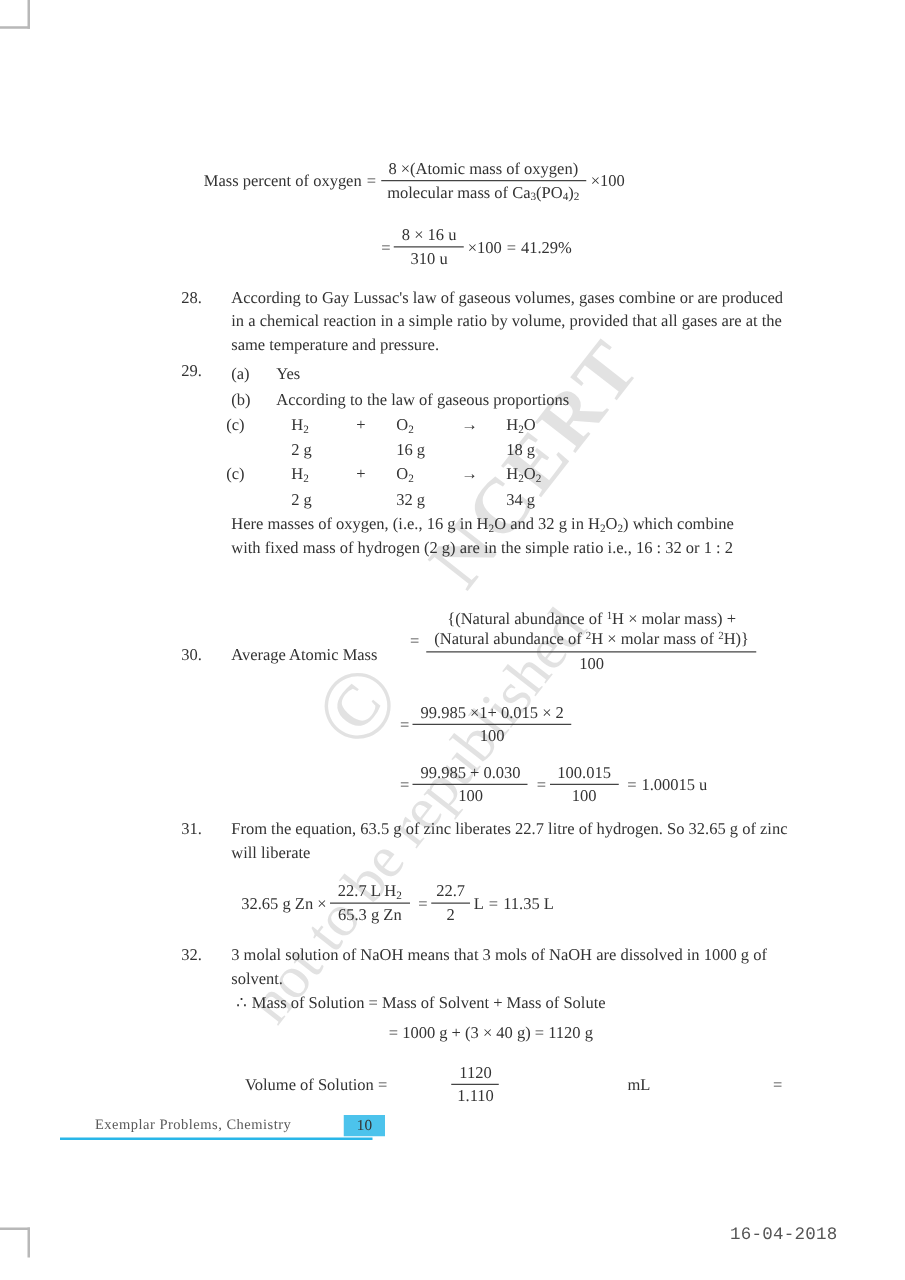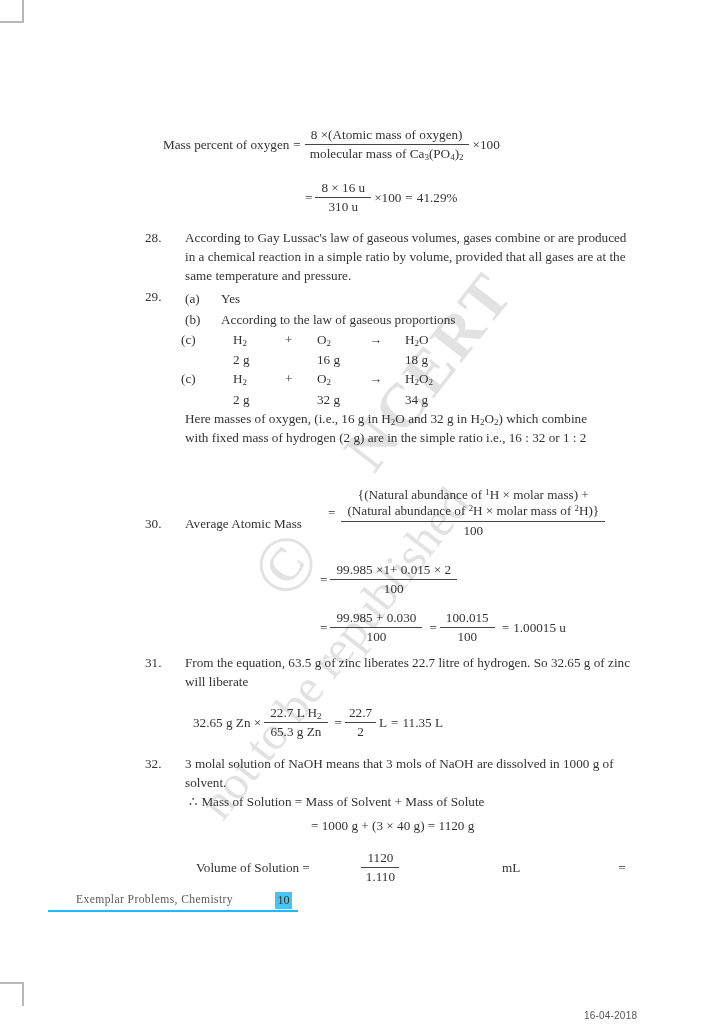--- a/index.html
+++ b/index.html
@@ -170,38 +170,37 @@
     top: 0px;
     font-size: 11.6px;
     color: #5a5a5a;
     letter-spacing: 0.4px;
     white-space: nowrap;
   }
   .footer-page {
     position: absolute;
     left: 227px;
     top: -1px;
-    width: 17px;
+    width: 33px;
     height: 17px;
     background: #4cc3ec;
     color: #333;
     font-size: 12.2px;
     text-align: center;
     line-height: 17px;
   }
 
   .datestamp {
     position: absolute;
     left: 584px;
     top: 980px;
-    font-family: Liberation Sans, sans-serif;
-    font-size: 10px;
+    font-family: Liberation Mono, monospace;
+    font-size: 14px;
     color: #555555;
     letter-spacing: 0.2px;
-    margin-top: 30px;
   }
 </style>
 </head>
 <body>
 
 <div class="crop-mark crop-tl"></div>
 <div class="crop-mark crop-bl"></div>
 
 <div class="watermark-layer">
   <div class="wm wm-ncert">NCERT</div>

